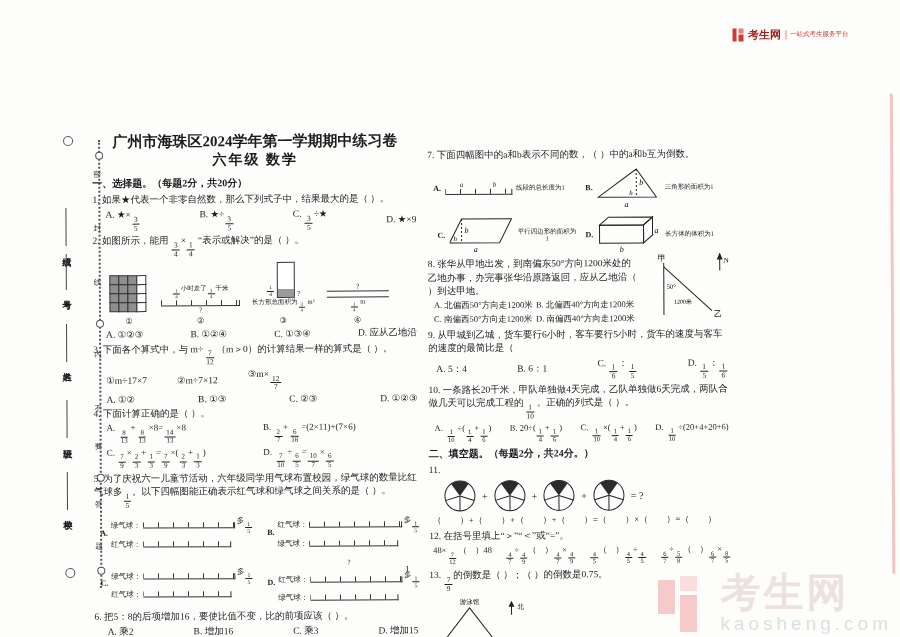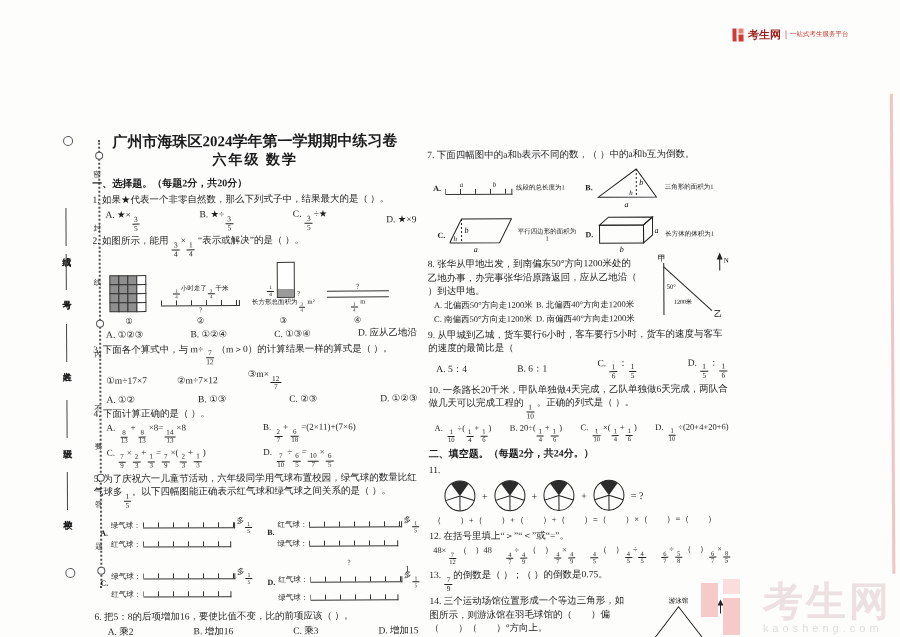--- a/index.html
+++ b/index.html
@@ -76,21 +76,21 @@
     font-family:"Liberation Sans","DejaVu Sans",sans-serif;}
   .redstrip{position:absolute;right:6px;top:96px;width:3px;height:480px;background:#f2c3c3;}
   .pagenum{position:absolute;left:404px;top:563px;font-size:8.5px;}
   .wm{position:absolute;right:8px;bottom:2px;display:flex;align-items:center;gap:10px;
     font-family:"Liberation Sans","DejaVu Sans",sans-serif;}
   .wm-ic{position:relative;width:52px;height:56px;}
   .wm-ic .w1{left:0;top:4px;width:17px;height:34px;background:#f7caca;}
   .wm-ic .w2{left:22px;top:0;width:17px;height:15px;background:#fadede;}
   .wm-ic .w3{left:22px;top:19px;width:17px;height:37px;background:#f7caca;}
   .wm-txt .wm-big{font-size:40px;font-weight:bold;color:#ece0e0;letter-spacing:3px;line-height:1;}
-  .wm-txt .wm-dom{font-size:11px;color:#dedede;letter-spacing:4px;margin-top:1px;}
+  .wm-txt .wm-dom{font-size:19px;color:#dedede;letter-spacing:4px;margin-top:1px;}
 </style>
 </head>
 <body>
 
 <div class="scan">
 
   <div class="brand">
     <span class="brand-ic">
         <i class="b1"></i>
         <i class="b2"></i>
@@ -619,21 +619,20 @@
     </div>
 
     <div class="q">
       <div class="stem">13. <span class="fr">
             <span class="fn">7</span>
             <span class="fd">9</span>
           </span>的倒数是（        ）；（        ）的倒数是0.75。</div>
     </div>
 
     <div class="q q14">
-      <div class="stem" style="width:208px;">14. 三个运动场馆位置形成一个等边三角形，如图所示，则游泳馆在羽毛球馆的（　　）偏（　　）（　　）°方向上。</div>
       <svg width="96" height="66">
         <text x="40" y="9" font-size="6.5" text-anchor="middle">游泳馆</text>
         <line x1="82" y1="20" x2="82" y2="8" stroke="#222" stroke-width="1"></line>
         <polygon points="82,6 79,12 85,12" fill="#222"></polygon>
         <text x="88" y="14" font-size="6.5">北</text>
         <polygon points="40,13 10,52 70,52" fill="none" stroke="#222" stroke-width="1"></polygon>
         <text x="12" y="62" font-size="6.5" text-anchor="middle">篮球馆</text>
         <text x="68" y="62" font-size="6.5" text-anchor="middle">羽毛球馆</text>
       </svg>
     </div>

